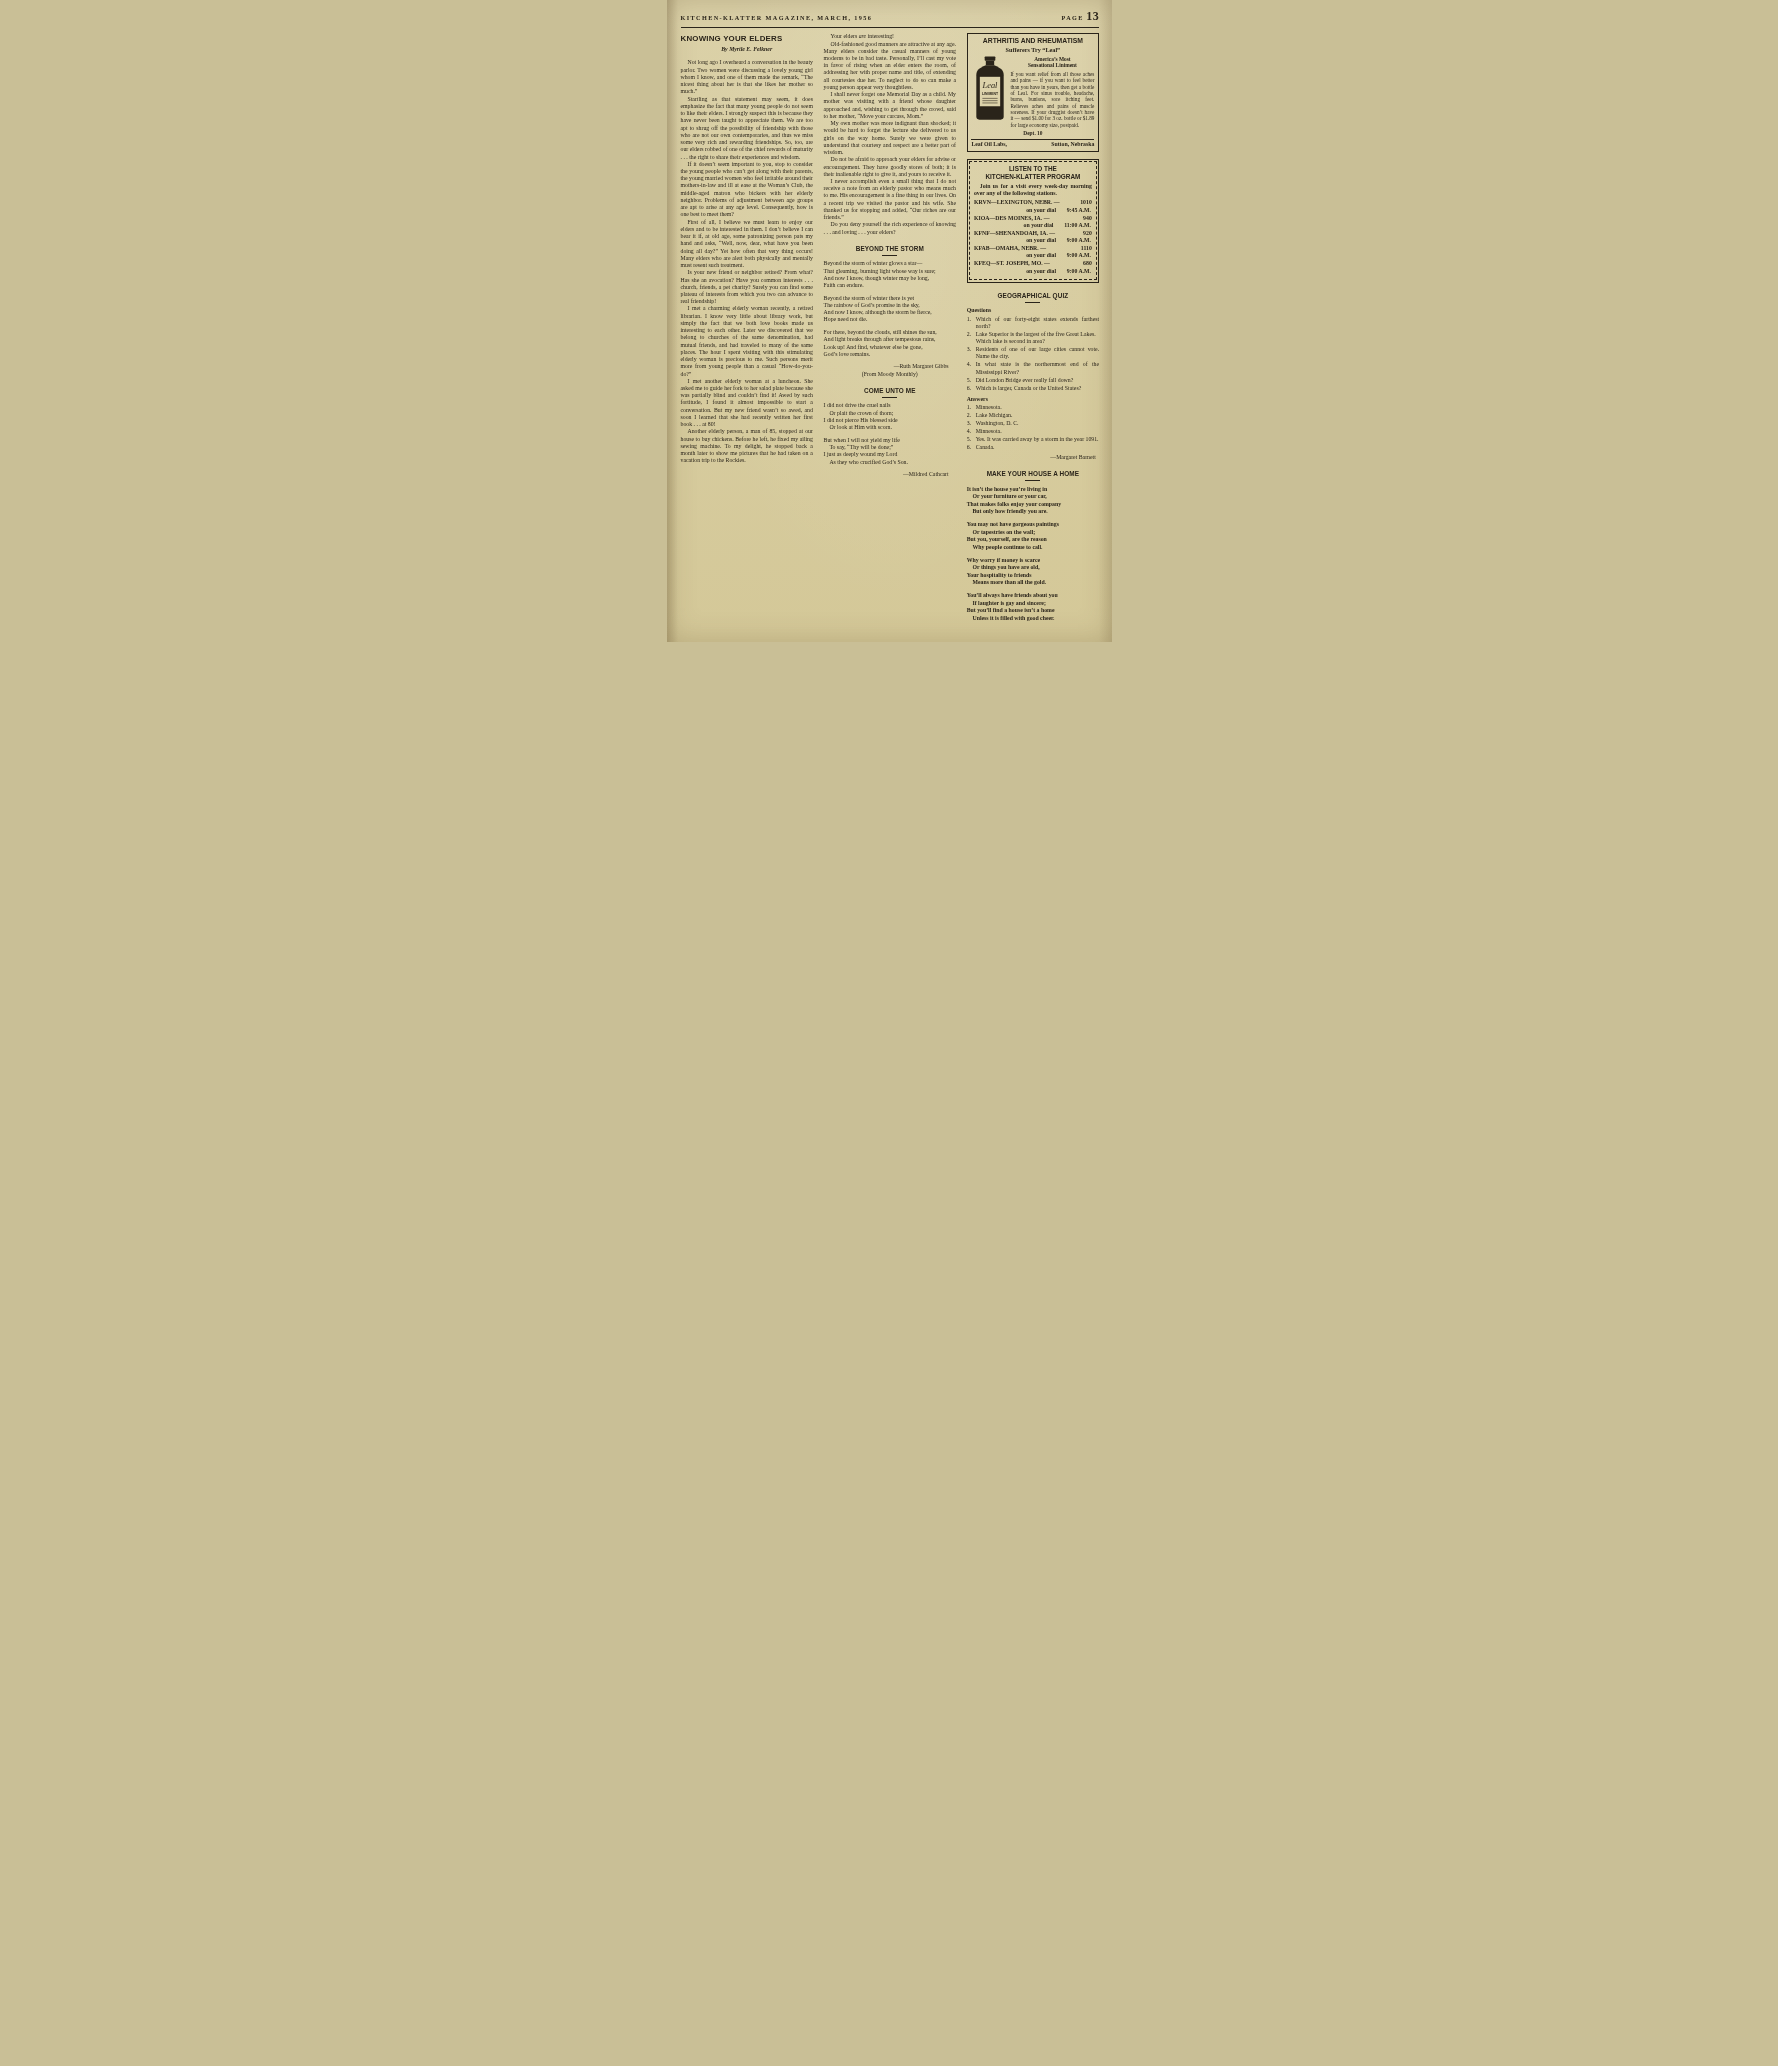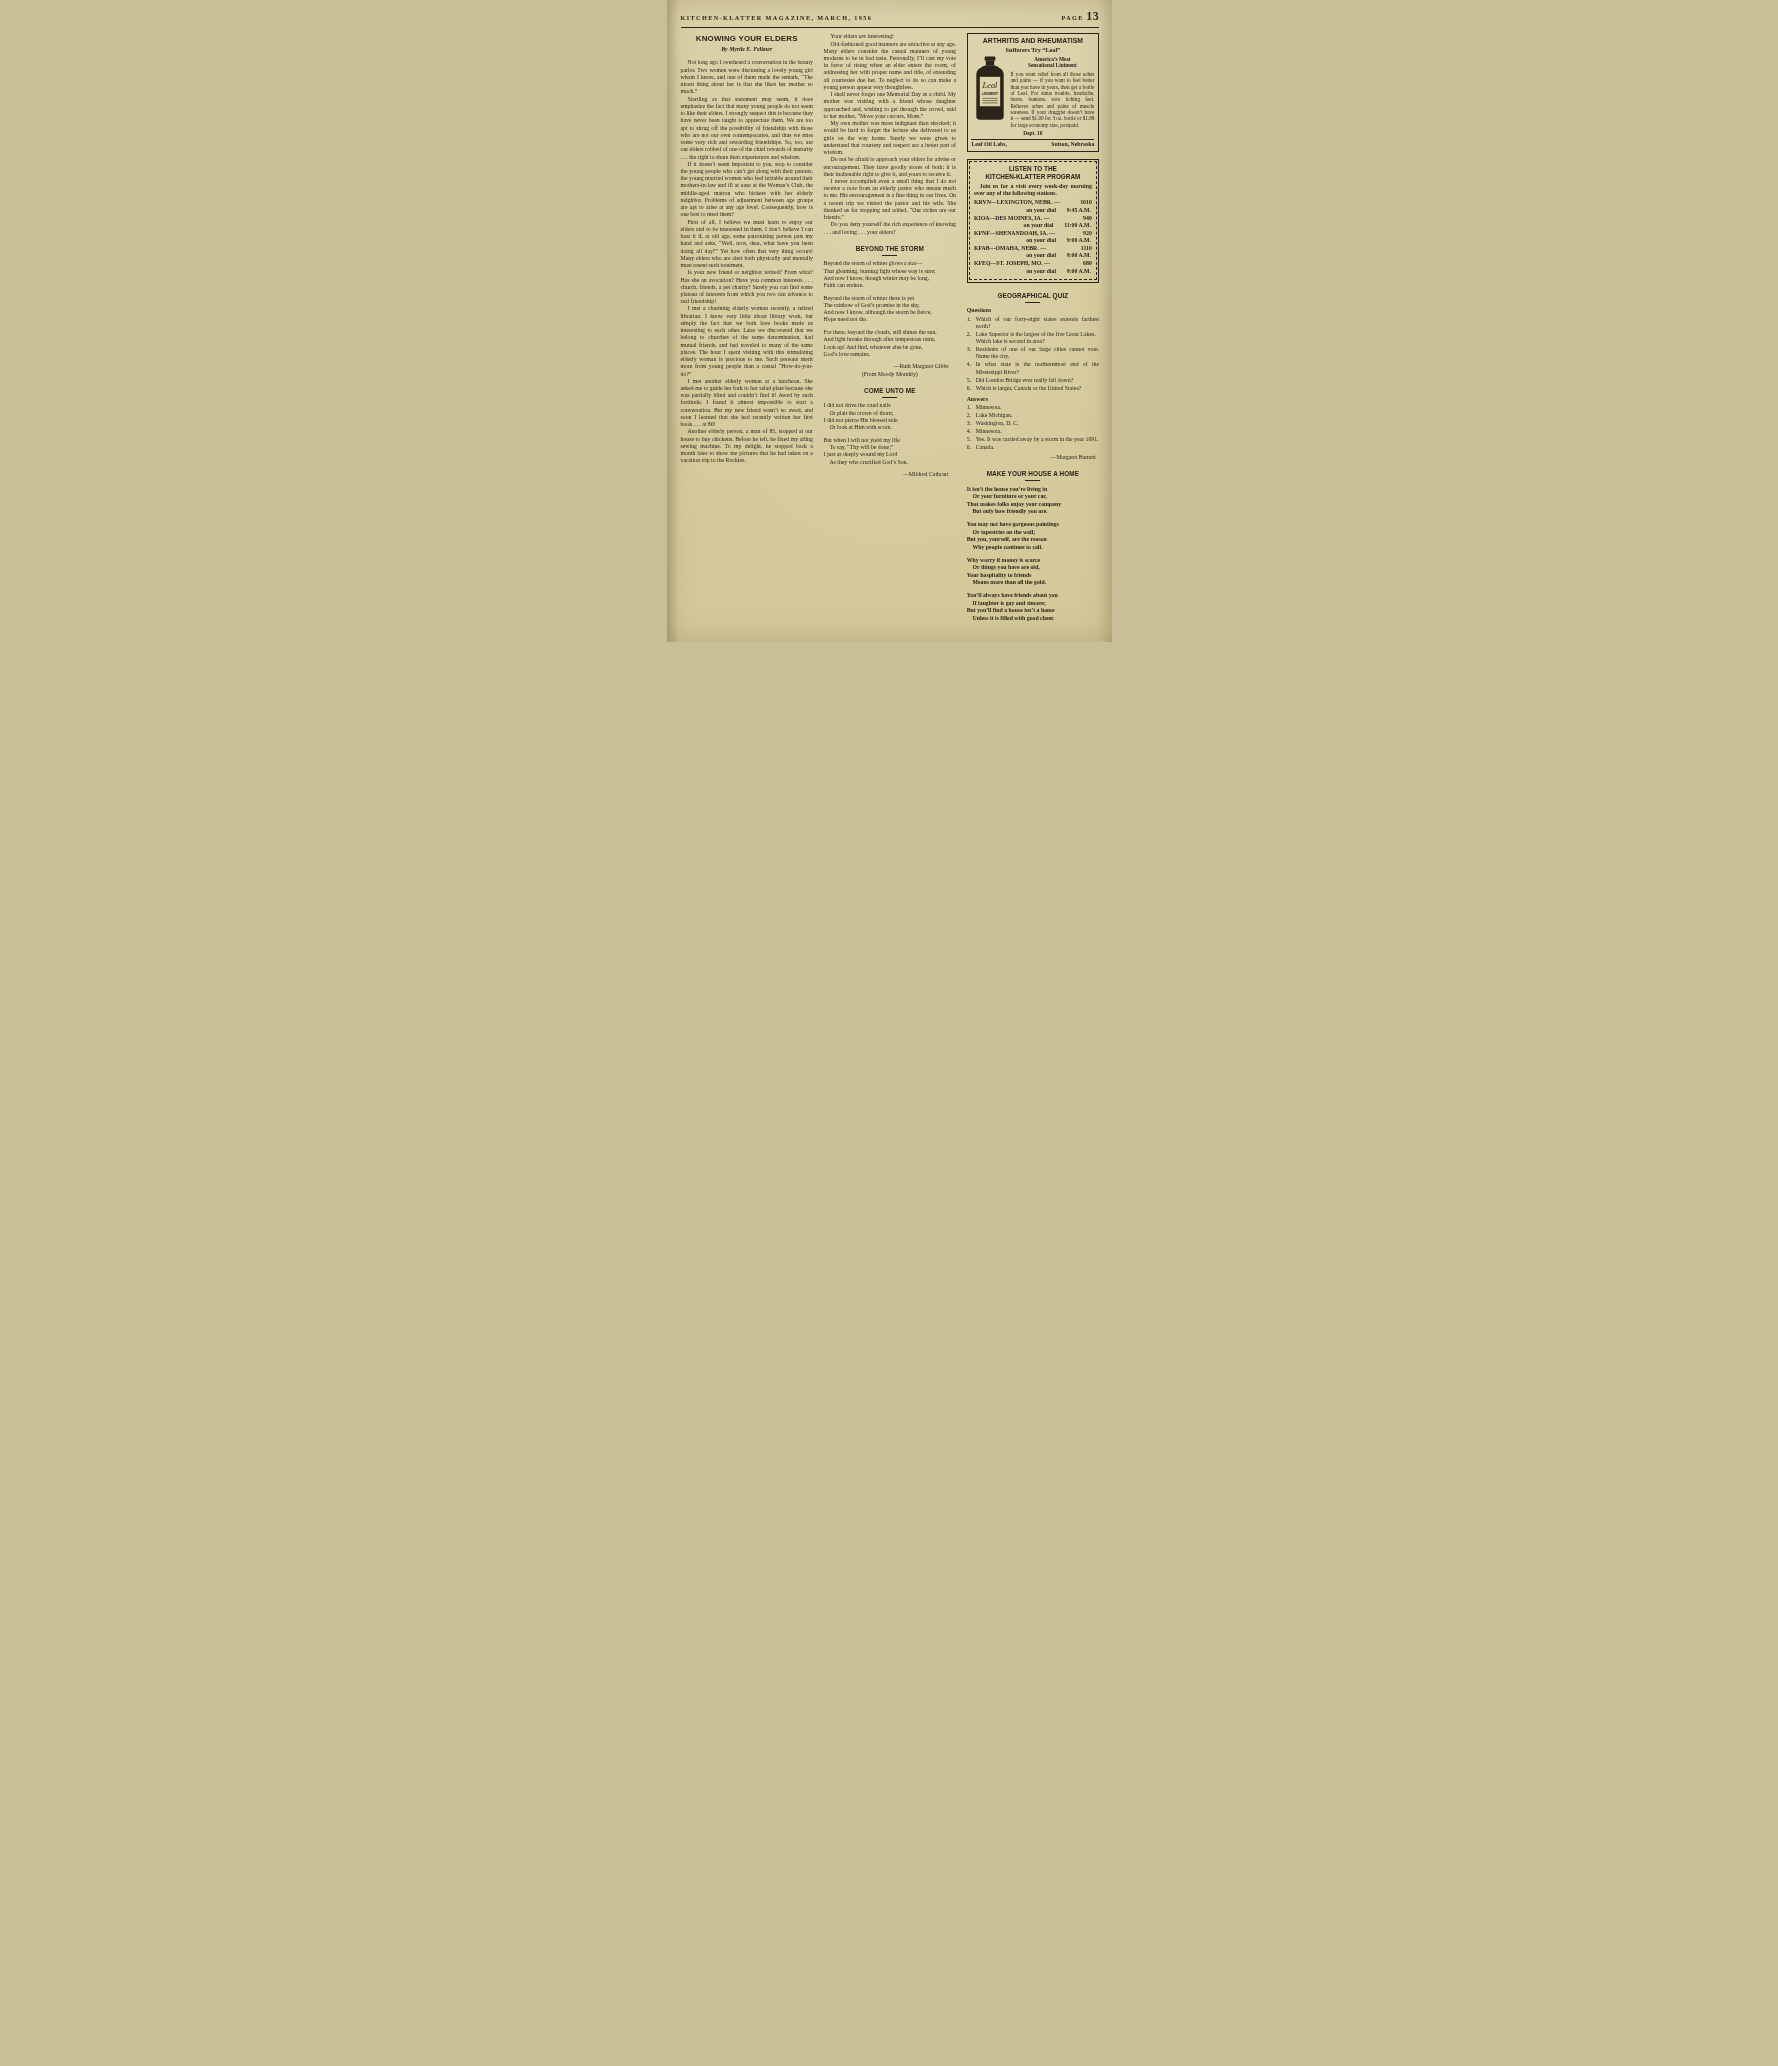--- a/index.html
+++ b/index.html
@@ -24,21 +24,21 @@
     border-bottom:0.8px solid #2a241a; padding-bottom:2.9px; margin-bottom:5.4px;
   }
   .mh-num { font-size:12px; letter-spacing:0.4px; margin-left:2.5px; }
 
   
   .columns { display:flex; gap:10.7px; align-items:flex-start; }
   .col { flex:1 1 0; min-width:0; font-size:5.8px; line-height:1.25; }
 
   .art-title {
     font-family:"Liberation Sans","DejaVu Sans",sans-serif;
-    font-size:7.9px; font-weight:800; text-align:center; letter-spacing:0.2px;
+    font-size:7.9px; font-weight:800; text-align:left; letter-spacing:0.2px;
     margin:0.8px 0 1.7px;
   }
   .byline { text-align:center; font-weight:bold; font-style:italic; font-size:5.8px; margin-bottom:6.6px; }
 
   .para { text-align:justify; text-indent:7px; }
   .lead { margin-bottom:0; }
 
   .sec-title {
     font-family:"Liberation Sans","DejaVu Sans",sans-serif;
     font-size:6.4px; font-weight:800; text-align:center; letter-spacing:0.1px;

